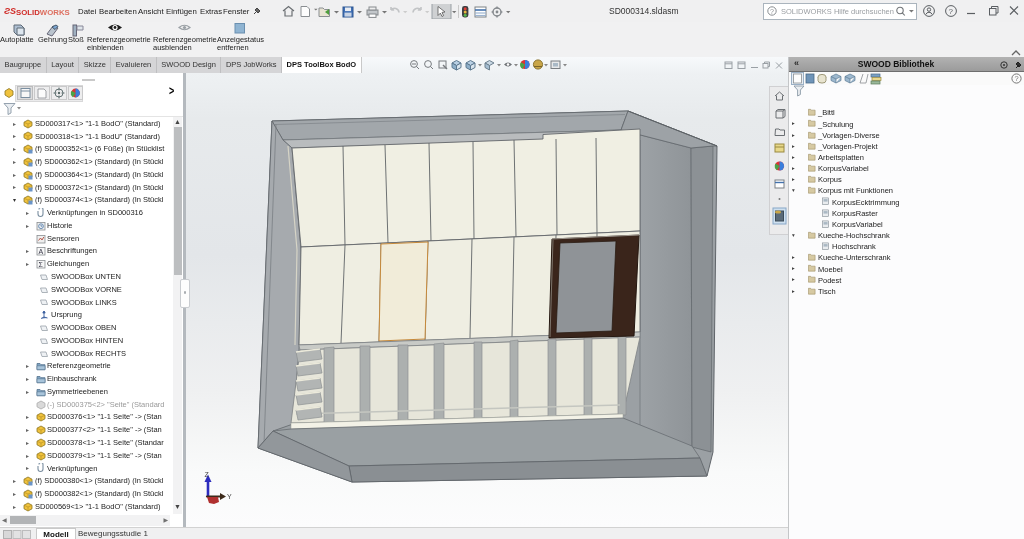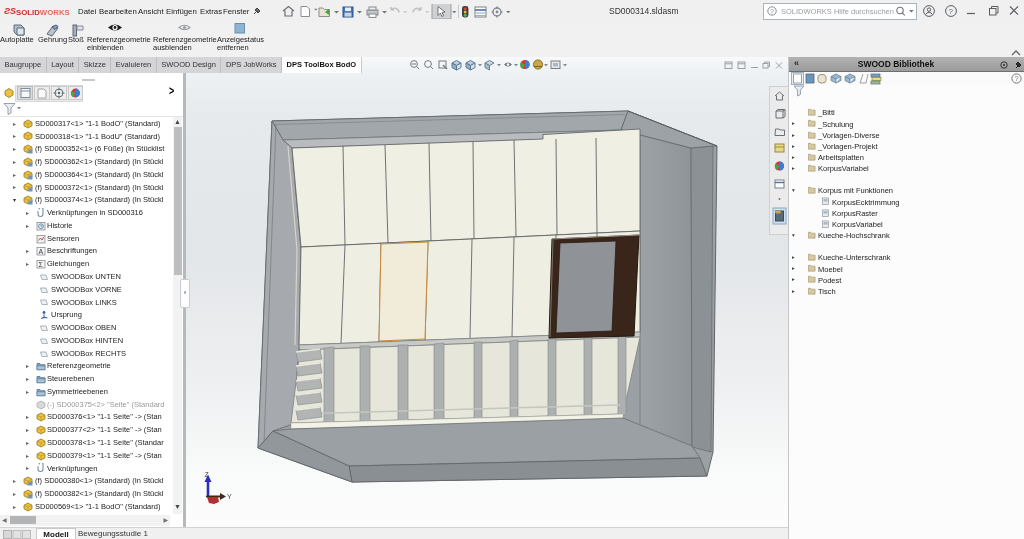--- a/index.html
+++ b/index.html
@@ -388,21 +388,21 @@
         <path d="M1 4.8 h8 v3.9 h-8 z" fill="#a8c4da" stroke="#55748f" stroke-width="0.6"></path>
       </svg>
       <span class="tx" style="left:47px;">Referenzgeometrie</span>
     </div>
   <div class="trow" style="top:300.0px;">
       <span class="ar" style="left:26px;color:#666;">▸</span>
       <svg class="abs" style="left:36px;top:1px;" width="10" height="10" viewBox="0 0 10 10">
         <path d="M1 2.5 h3 l1 1.2 h4 v5 h-8 z" fill="#7fa3c2" stroke="#55748f" stroke-width="0.8"></path>
         <path d="M1 4.8 h8 v3.9 h-8 z" fill="#a8c4da" stroke="#55748f" stroke-width="0.6"></path>
       </svg>
-      <span class="tx" style="left:47px;">Steuerebenen</span>
+      <span class="tx" style="left:47px;">Einbauschrank</span>
     </div>
   <div class="trow" style="top:312.8px;">
       <span class="ar" style="left:26px;color:#666;">▸</span>
       <svg class="abs" style="left:36px;top:1px;" width="10" height="10" viewBox="0 0 10 10">
         <path d="M1 2.5 h3 l1 1.2 h4 v5 h-8 z" fill="#7fa3c2" stroke="#55748f" stroke-width="0.8"></path>
         <path d="M1 4.8 h8 v3.9 h-8 z" fill="#a8c4da" stroke="#55748f" stroke-width="0.6"></path>
       </svg>
       <span class="tx" style="left:47px;">Symmetrieebenen</span>
     </div>
   <div class="trow" style="top:325.5px;">
@@ -670,20 +670,27 @@
       </svg>
       <span class="tx" style="left:29px;">Arbeitsplatten</span>
     </div>
   <div class="rrow" style="top:106.4px;">
       <span class="ar" style="left:3px;">▸</span>
       <svg class="abs" style="left:19px;top:0.5px;" width="7.5" height="8.5" viewBox="0 0 9 10">
         <path d="M0.5 1.5 h2.6 l0.8 1 h4.6 v6 h-8 z" fill="#d6c9a2" stroke="#9c8d64" stroke-width="0.7"></path>
       </svg>
       <span class="tx" style="left:29px;">KorpusVariabel</span>
     </div>
+  <div class="rrow" style="top:117.5px;">
+      <span class="ar" style="left:3px;">▸</span>
+      <svg class="abs" style="left:19px;top:0.5px;" width="7.5" height="8.5" viewBox="0 0 9 10">
+        <path d="M0.5 1.5 h2.6 l0.8 1 h4.6 v6 h-8 z" fill="#d6c9a2" stroke="#9c8d64" stroke-width="0.7"></path>
+      </svg>
+      <span class="tx" style="left:29px;">Korpus</span>
+    </div>
   <div class="rrow" style="top:128.7px;">
       <span class="ar" style="left:3px;">▾</span>
       <svg class="abs" style="left:19px;top:0.5px;" width="7.5" height="8.5" viewBox="0 0 9 10">
         <path d="M0.5 1.5 h2.6 l0.8 1 h4.6 v6 h-8 z" fill="#d6c9a2" stroke="#9c8d64" stroke-width="0.7"></path>
       </svg>
       <span class="tx" style="left:29px;">Korpus mit Funktionen</span>
     </div>
   <div class="rrow" style="top:139.9px;">
       <svg class="abs" style="left:33px;top:0.5px;" width="7.5" height="8.5" viewBox="0 0 9 10">
         <rect x="0.5" y="1" width="7.5" height="8" fill="#e9ecef" stroke="#7f8890" stroke-width="0.7"></rect>
@@ -704,20 +711,27 @@
         <rect x="1.8" y="2.4" width="4.9" height="3" fill="#aab8c4"></rect>
       </svg>
       <span class="tx" style="left:43px;">KorpusVariabel</span>
     </div>
   <div class="rrow" style="top:173.3px;">
       <span class="ar" style="left:3px;">▾</span>
       <svg class="abs" style="left:19px;top:0.5px;" width="7.5" height="8.5" viewBox="0 0 9 10">
         <path d="M0.5 1.5 h2.6 l0.8 1 h4.6 v6 h-8 z" fill="#d6c9a2" stroke="#9c8d64" stroke-width="0.7"></path>
       </svg>
       <span class="tx" style="left:29px;">Kueche-Hochschrank</span>
+    </div>
+  <div class="rrow" style="top:184.5px;">
+      <svg class="abs" style="left:33px;top:0.5px;" width="7.5" height="8.5" viewBox="0 0 9 10">
+        <rect x="0.5" y="1" width="7.5" height="8" fill="#e9ecef" stroke="#7f8890" stroke-width="0.7"></rect>
+        <rect x="1.8" y="2.4" width="4.9" height="3" fill="#aab8c4"></rect>
+      </svg>
+      <span class="tx" style="left:43px;">Hochschrank</span>
     </div>
   <div class="rrow" style="top:195.6px;">
       <span class="ar" style="left:3px;">▸</span>
       <svg class="abs" style="left:19px;top:0.5px;" width="7.5" height="8.5" viewBox="0 0 9 10">
         <path d="M0.5 1.5 h2.6 l0.8 1 h4.6 v6 h-8 z" fill="#d6c9a2" stroke="#9c8d64" stroke-width="0.7"></path>
       </svg>
       <span class="tx" style="left:29px;">Kueche-Unterschrank</span>
     </div>
   <div class="rrow" style="top:206.8px;">
       <span class="ar" style="left:3px;">▸</span>

